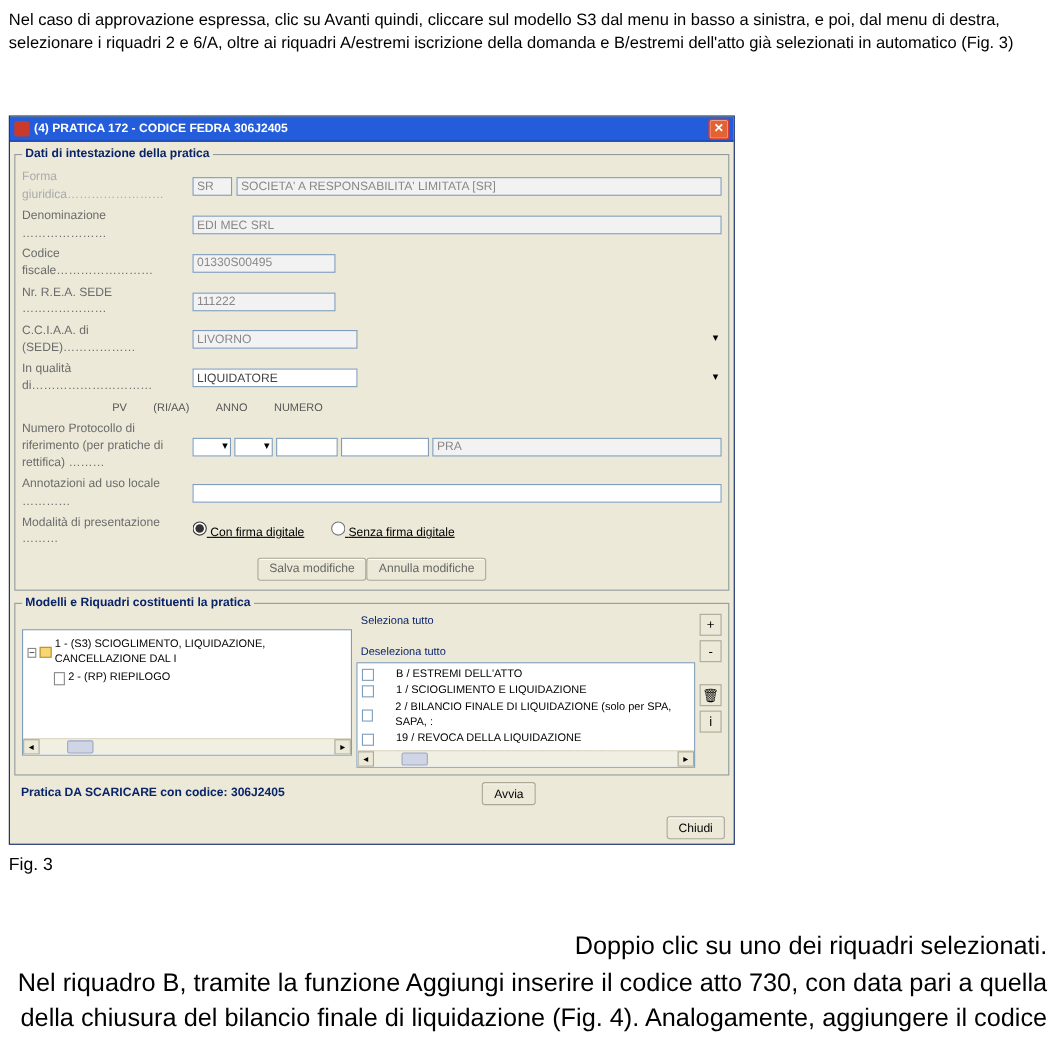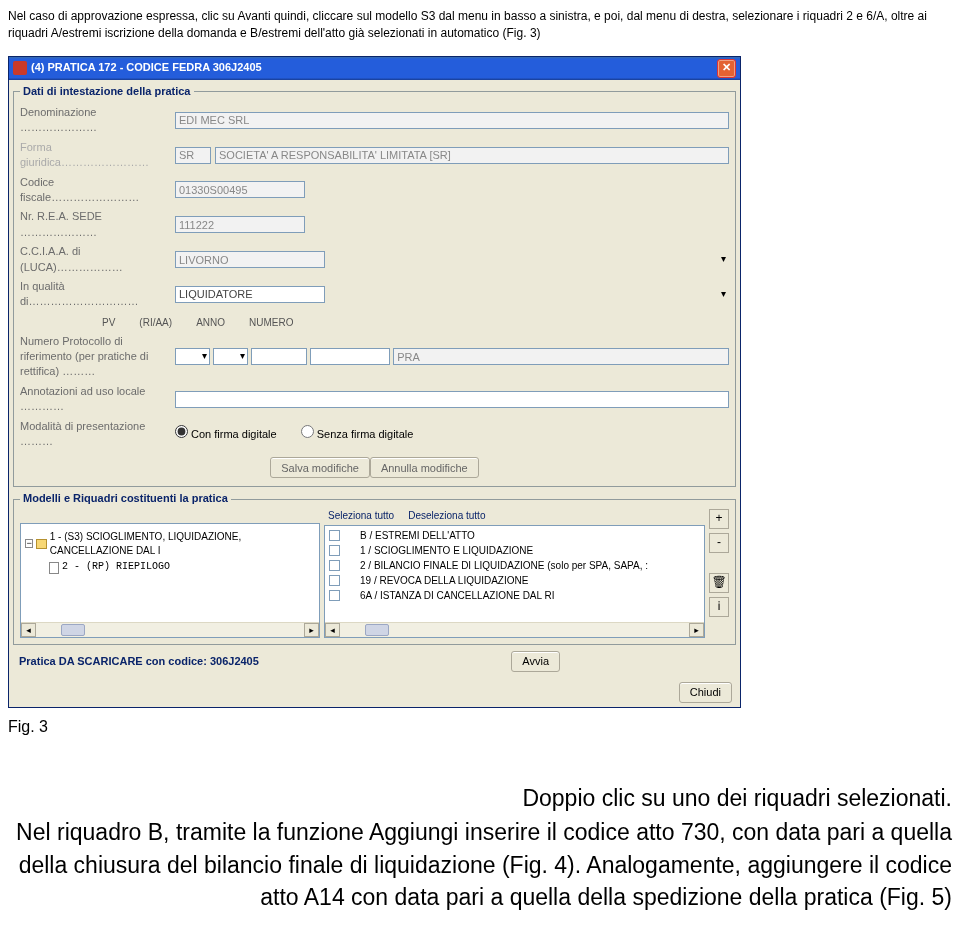--- a/index.html
+++ b/index.html
@@ -5,23 +5,23 @@
   * { box-sizing: border-box; margin: 0; padding: 0; }
   body {
     font-family: Arial, sans-serif;
     font-size: 16px;
     color: #000;
     background: #fff;
     width: 960px;
     padding: 8px;
     line-height: 1.4;
   }
-  .intro { font-size: 12px; margin-bottom: 14px; }
+  .intro { font-size: 15px; margin-bottom: 55px; }
   .window {
-    width: 733px;
+    width: 660px;
     border: 1px solid #0a246a;
     background: #ece9d8;
     font-family: Tahoma, sans-serif;
     font-size: 11px;
   }
   .titlebar {
     background: linear-gradient(180deg,#3a6ea5 0,#245ddb 8%,#245ddb 90%,#183c91 100%);
     display:flex; align-items:center; justify-content:space-between;
     height:23px; padding:0 4px;
     color:#fff; font-weight:bold;
@@ -69,41 +69,41 @@
     border-radius:3px;
     box-shadow:inset 0 1px 0 #fff;
     height:21px;
     font-size:11px;
     padding:0 10px;
     color:#666;
     cursor:default;
   }
   .btn.active { color:#000; }
   .proto-headers { display:flex; gap:24px; font-size:10px; color:#555; margin-left:82px; margin-top:6px; }
-  .radio-row { display:flex; align-items:center; gap:24px; }
+  .radio-row { display:flex; align-items:center; gap:24px;text-decoration:underline; }
   input[type=radio]{accent-color:#333;}
   .center-btns { display:flex; justify-content:center; gap:0; margin:8px 0 2px 0; }
   .model-row { display:flex; gap:4px; }
   .tree-box,.list-box {
     background:#fff;
     border:1px solid #7f9db9;
     font-size:10px;
     overflow:hidden;
   }
   .tree-box { width:300px; height:115px; position:relative; padding:4px; }
   .list-box { flex:1; height:115px; padding:2px 4px; }
   .tree-item { display:flex; align-items:center; gap:3px; margin:2px 0; }
   .tree-plus { width:9px;height:9px;border:1px solid #888;display:inline-flex;align-items:center;justify-content:center;font-size:9px;line-height:1;background:#fff;}
   .folder-icon{width:12px;height:10px;background:#f7d774;border:1px solid #b59130;display:inline-block;}
   .file-icon{width:10px;height:12px;background:#fff;border:1px solid #888;display:inline-block;}
-  .tree-branch{margin-left:24px;display:flex;align-items:flex-end;gap:3px;font-family:Liberation Mono, monospace;}
+  .tree-branch{margin-left:24px;display:flex;align-items:flex-end;gap:3px;}
   .scroll-h{position:absolute;bottom:0;left:0;right:0;height:15px;background:#f1efe2;border-top:1px solid #dcd8c4;display:flex;justify-content:space-between;align-items:center;}
   .sc-arrow{width:15px;height:14px;background:#ece9d8;border:1px solid #aca899;display:flex;align-items:center;justify-content:center;font-size:9px;}
   .sc-thumb{width:24px;height:12px;background:#cfd5e5;border:1px solid #9ba7c4;position:absolute;left:40px;border-radius:2px;}
-  .sel-links { color:#0a246a; margin-left:4px; display:flex; gap:14px; font-size:10px; margin-bottom:2px;}
+  .sel-links { color:#0a246a; margin-left:4px; display:flex; gap:14px; font-size:10px; margin-bottom:2px;flex-direction:column;}
   .list-item { display:flex; align-items:center; gap:20px; margin:1px 0; }
   .cb { width:11px;height:11px;border:1px solid #7f9db9;background:#fff;display:inline-block;}
   .side-btns { display:flex; flex-direction:column; gap:4px; }
   .side-btn { width:20px;height:20px;background:#ece9d8;border:1px solid #aca899;display:flex;align-items:center;justify-content:center;font-size:12px;}
   .pratica-bar { margin:4px; padding:2px 6px; }
   .pratica-row { display:flex; align-items:center; justify-content:space-between; }
   .pratica-code { color:#0a246a; font-weight:bold; font-size:11px; }
   .bottom-bar { display:flex; justify-content:flex-end; padding:4px 8px; }
   .fig-label { font-size:16px; margin:8px 0 44px 0; }
   .outro p { margin:2px 0; font-size:23px;text-align:right; }
@@ -121,43 +121,43 @@
       <span class="app-icon"></span>
       <span>(4) PRATICA 172 - CODICE FEDRA 306J2405</span>
     </div>
     <div class="close-btn">✕</div>
   </div>
 
   <fieldset>
     <legend>Dati di intestazione della pratica</legend>
 
     <div class="row">
-      <span class="lbl">Denominazione …………………</span>
-      <input class="inp wide gray" value="EDI MEC SRL" style="">
-    </div>
-
-    <div class="row">
       <span class="lbl disabled">Forma giuridica……………………</span>
       <input class="inp narrow gray" style="width: 36px;" value="SR">
       <span style="width:4px"></span>
       <input class="inp wide gray" value="SOCIETA' A RESPONSABILITA' LIMITATA [SR]" style="">
     </div>
 
     <div class="row">
+      <span class="lbl">Denominazione …………………</span>
+      <input class="inp wide gray" value="EDI MEC SRL" style="">
+    </div>
+
+    <div class="row">
       <span class="lbl">Codice fiscale……………………</span>
       <input class="inp gray" style="width: 130px;" value="01330S00495">
     </div>
 
     <div class="row">
       <span class="lbl">Nr. R.E.A. SEDE …………………</span>
       <input class="inp gray" style="width: 130px;" value="111222">
     </div>
 
     <div class="row">
-      <span class="lbl">C.C.I.A.A. di (LUCA)………………</span>
+      <span class="lbl">C.C.I.A.A. di (SEDE)………………</span>
       <span class="dd" style="flex:1"><input class="inp wide gray" value="LIVORNO" style=""></span>
     </div>
 
 
     <div class="row">
       <span class="lbl">In qualità di…………………………</span>
       <span class="dd" style="flex:1"><input class="inp wide" value="LIQUIDATORE" style=""></span>
     </div>
 
     <div class="proto-headers">

